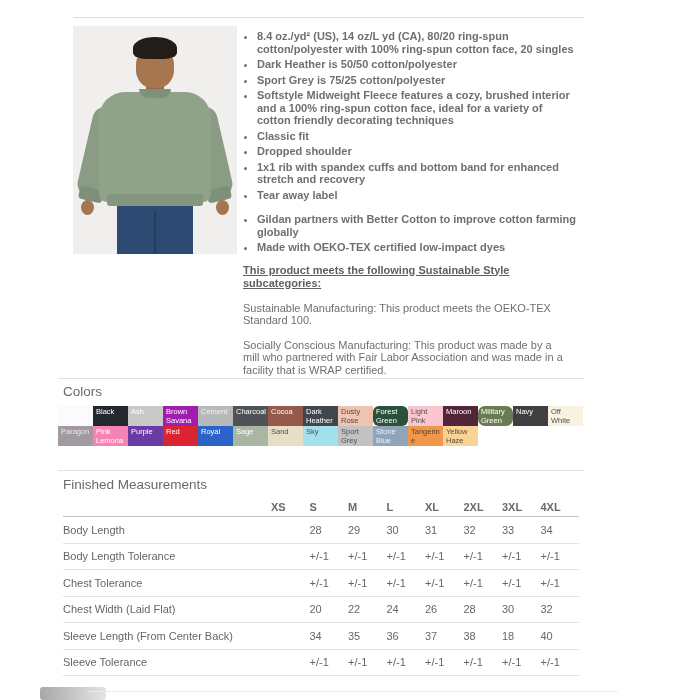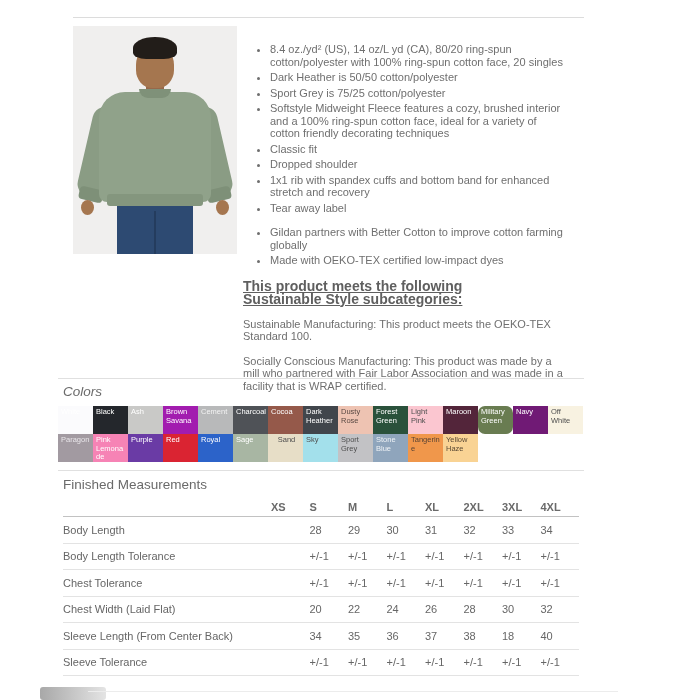--- a/index.html
+++ b/index.html
@@ -20,31 +20,31 @@
   .jeans:after{content:"";position:absolute;left:37px;top:6px;width:2px;height:43px;background:#243c5e;}
   .torso{left:26px;top:66px;width:112px;height:110px;background:#90a28a;border-radius:26px 26px 8px 8px;}
   .band{left:34px;top:168px;width:96px;height:12px;background:#84967e;border-radius:3px;}
   .neck{left:73px;top:54px;width:18px;height:16px;background:#97684a;}
   .collar{left:66px;top:63px;width:32px;height:9px;background:#7f9179;border-radius:0 0 16px 16px;}
   .face{left:63px;top:19px;width:38px;height:43px;background:#a5764f;border-radius:46% 46% 42% 42%;}
   .hair{left:60px;top:11px;width:44px;height:22px;background:#221d19;border-radius:50% 50% 30% 30%;}
 
   
   .features{position:absolute;left:243px;top:30px;width:334px;color:#6f6f6f;font-size:11px;line-height:12.5px;}
-  .features ul{margin:13px;padding:0 0 0 14px;}
+  .features ul{margin:0;padding:0 0 0 14px;font-weight:bold;}
   .features li{margin-bottom:3px;}
   .features li.gap{margin-top:12px;}
-  .sus-head{margin-top:10px;font-weight:bold;text-decoration:underline;color:#5f5f5f;font-size:14px;line-height:13px;width:300px;}
+  .sus-head{margin-top:10px;font-weight:bold;text-decoration:underline;color:#5f5f5f;font-size:11px;line-height:13px;width:300px;}
   .sus-p{margin-top:12px;width:324px;}
 
   
   .sec-title{position:absolute;font-size:13.5px;color:#6a6a6a;}
   .swgrid{position:absolute;left:58px;top:406px;width:526px;}
   .swrow{display:flex;}
-  .sw{width:35px;height:28px;box-sizing:border-box;padding:2px 1px 0 3px;
+  .sw{width:35px;height:20px;box-sizing:border-box;padding:2px 1px 0 3px;
       font-size:7.5px;line-height:8.5px;overflow:hidden;word-wrap:break-word;}
 
   
   .mtable{position:absolute;left:63px;top:497px;width:516px;font-size:11px;color:#666;}
   .trow{display:flex;align-items:center;height:25.5px;border-bottom:1px solid #e3e3e3;}
   .trow.head{height:19px;border-bottom:1px solid #c2c2c2;font-weight:bold;color:#6a6a6a;}
   .tlabel{width:208px;}
   .tcell{width:38.5px;}
 
   .blob{position:absolute;left:40px;top:687px;width:66px;height:13px;border-radius:3px;
@@ -86,48 +86,48 @@
       <li>Tear away label</li>
       <li class="gap">Gildan partners with Better Cotton to improve cotton farming globally</li>
       <li>Made with OEKO-TEX certified low-impact dyes</li>
     </ul>
     <div class="sus-head">This product meets the following Sustainable Style subcategories:</div>
     <div class="sus-p">Sustainable Manufacturing: This product meets the OEKO-TEX Standard 100.</div>
     <div class="sus-p">Socially Conscious Manufacturing: This product was made by a mill who partnered with Fair Labor Association and was made in a facility that is WRAP certified.</div>
   </div>
 
   <div class="hr" style="left:58px;top:378px;width:526px;background:#e0e0e0;"></div>
-  <div class="sec-title" style="left:63px;top:384px;font-style:italic;">Colors</div>
+  <div class="sec-title" style="left:63px;top:384px;">Colors</div>
 
   <div class="swgrid">
     <div class="swrow">
       <div class="sw" style="background-color: rgb(251, 251, 253); color: rgb(255, 255, 255);"><span>White</span></div>
       <div class="sw" style="background-color: rgb(36, 39, 44); color: rgb(255, 255, 255);"><span>Black</span></div>
       <div class="sw" style="background-color: rgb(201, 201, 199); color: rgb(255, 255, 255);"><span>Ash</span></div>
       <div class="sw" style="background-color: #a21caf; color: rgb(255, 255, 255);"><span>Brown Savana</span></div>
       <div class="sw" style="background-color: rgb(184, 185, 186); color: rgb(242, 242, 242);"><span>Cement</span></div>
       <div class="sw" style="background-color: rgb(79, 82, 87); color: rgb(255, 255, 255);"><span>Charcoal</span></div>
       <div class="sw" style="background-color: rgb(149, 89, 74); color: rgb(255, 255, 255);"><span>Cocoa</span></div>
       <div class="sw" style="background-color: rgb(65, 70, 76); color: rgb(255, 255, 255);"><span>Dark Heather</span></div>
       <div class="sw" style="background-color: rgb(238, 195, 178); color: rgb(90, 74, 68);"><span>Dusty Rose</span></div>
-      <div class="sw" style="background-color: rgb(42, 81, 59); color: rgb(255, 255, 255);"><span>Forest Green</span></div>
+      <div class="sw" style="background-color: rgb(42, 81, 59); color: rgb(255, 255, 255); border-radius: 6px;"><span>Forest Green</span></div>
       <div class="sw" style="background-color: rgb(251, 198, 208); color: rgb(79, 79, 79);"><span>Light Pink</span></div>
       <div class="sw" style="background-color: rgb(83, 37, 58); color: rgb(255, 255, 255);"><span>Maroon</span></div>
       <div class="sw" style="background-color: rgb(105, 124, 81); color: rgb(255, 255, 255); border-radius: 7px;"><span>Military Green</span></div>
-      <div class="sw" style="background-color: #701a75; color: rgb(255, 255, 255);"><span>Navy</span></div>
+      <div class="sw" style="background-color: #404040; color: rgb(255, 255, 255);"><span>Navy</span></div>
       <div class="sw" style="background-color: rgb(248, 242, 225); color: rgb(79, 79, 79);"><span>Off White</span></div>
     </div>
     <div class="swrow">
       <div class="sw" style="background-color: rgb(162, 154, 161); color: rgb(233, 230, 234);"><span>Paragon</span></div>
       <div class="sw" style="background-color: rgb(246, 131, 181); color: rgb(255, 255, 255);"><span>Pink Lemonade</span></div>
       <div class="sw" style="background-color: rgb(106, 59, 165); color: rgb(255, 255, 255);"><span>Purple</span></div>
       <div class="sw" style="background-color: rgb(218, 36, 50); color: rgb(255, 255, 255);"><span>Red</span></div>
       <div class="sw" style="background-color: rgb(44, 99, 201); color: rgb(255, 255, 255);"><span>Royal</span></div>
       <div class="sw" style="background-color: rgb(168, 182, 163); color: rgb(255, 255, 255);"><span>Sage</span></div>
-      <div class="sw" style="background-color: rgb(231, 222, 199); color: rgb(79, 79, 79); text-align: center;"><span>Sand</span></div>
+      <div class="sw" style="background-color: rgb(231, 222, 199); color: rgb(79, 79, 79);"><span>Sand</span></div>
       <div class="sw" style="background-color: rgb(163, 224, 235); color: rgb(79, 79, 79);"><span>Sky</span></div>
       <div class="sw" style="background-color: rgb(194, 194, 197); color: rgb(79, 79, 79);"><span>Sport Grey</span></div>
       <div class="sw" style="background-color: rgb(143, 165, 188); color: rgb(238, 242, 246);"><span>Stone Blue</span></div>
       <div class="sw" style="background-color: rgb(240, 151, 75); color: rgb(90, 68, 53);"><span>Tangerine</span></div>
       <div class="sw" style="background-color: rgb(249, 211, 148); color: rgb(90, 74, 53);"><span>Yellow Haze</span></div>
     </div>
   </div>
 
   <div class="hr" style="left:58px;top:470px;width:526px;background:#e0e0e0;"></div>
   <div class="sec-title" style="left:63px;top:477px;">Finished Measurements</div>

